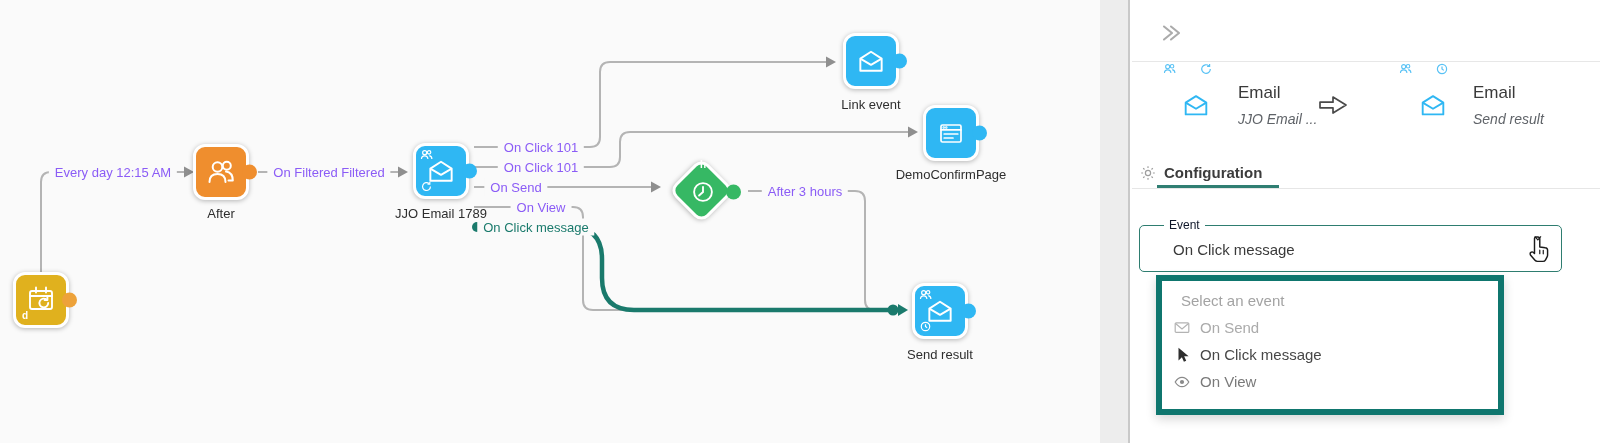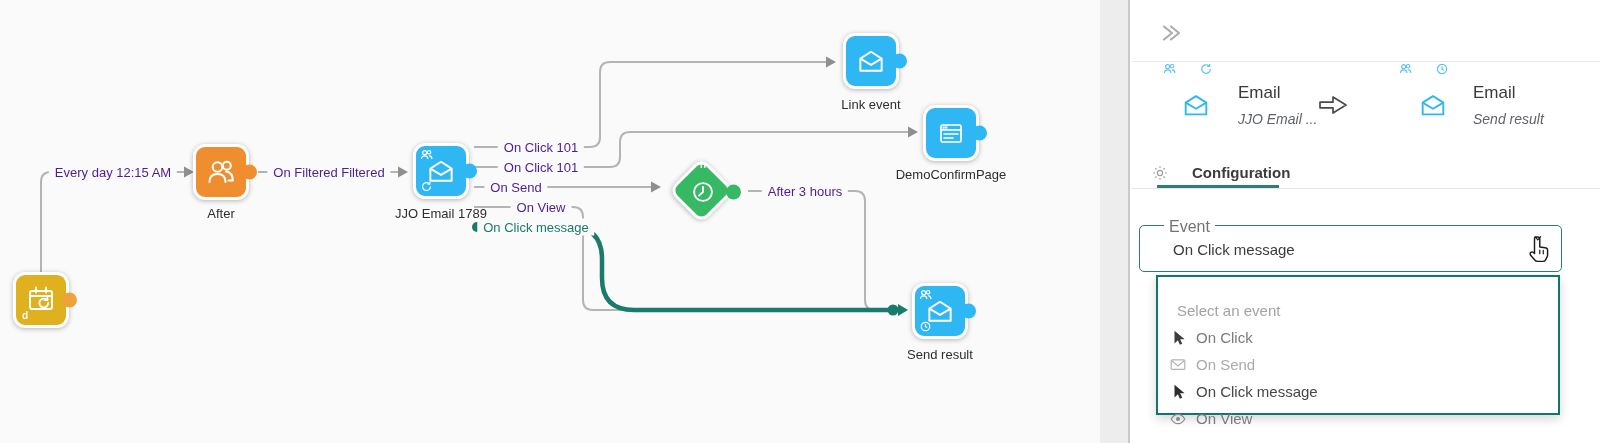--- a/index.html
+++ b/index.html
@@ -8,21 +8,21 @@
   }
   *{margin:0;padding:0;box-sizing:border-box}
   html,body{width:1600px;height:443px;overflow:hidden;background:#fff;
     font-family:"Liberation Sans", sans-serif;}
   .stage{position:relative;width:1600px;height:443px}
 
   
   .canvas{position:absolute;left:0;top:0;width:1100px;height:443px;background:var(--canvas-bg)}
   .edges{position:absolute;left:0;top:0}
   .edge-label{position:absolute;transform:translate(-50%,-50%);background:var(--canvas-bg);
-    padding:1px 6px;font-size:13px;color:#4c1d95;white-space:nowrap}
+    padding:1px 6px;font-size:13px;color:#8b5cf6;white-space:nowrap}
   .edge-label.hl{color:var(--teal)}
   .node{position:absolute;width:50px;height:50px;border:3px solid #fff;border-radius:12px;
     box-sizing:content-box;box-shadow:0 1px 5px rgba(0,0,0,.28)}
   .node .main-ic{position:absolute;left:50%;top:50%;transform:translate(-50%,-50%)}
   .mini{position:absolute;color:#fff}
   .badge{position:absolute;color:#fff;font-size:10px;font-weight:bold;line-height:10px}
   .port{position:absolute;width:15px;height:15px;border-radius:50%;right:-11px;top:50%;transform:translateY(-50%)}
   .nlabel{position:absolute;width:170px;transform:translateX(-50%);text-align:center;
     font-size:13px;color:#2e2e2e;white-space:nowrap}
   .delay-wrap{position:absolute;left:668px;top:157px;width:70px;height:70px}
@@ -36,34 +36,34 @@
   .gutter{position:absolute;left:1100px;top:0;width:30px;height:443px;background:#ededed;
     border-right:2px solid #c9c9c9}
 
   
   .panel{position:absolute;left:1132px;top:0;width:468px;height:443px;background:#fff}
   .panel-top{position:absolute;left:0;top:0;width:468px;height:62px;border-bottom:1px solid #e7e7e7}
   .collapse{position:absolute;left:28px;top:22px;cursor:pointer}
   .card-ic-row{position:absolute;display:flex;gap:24px;color:#59c2f5}
   .card-title{position:absolute;font-size:17px;color:#3a3a3a}
   .card-sub{position:absolute;font-size:14px;font-style:italic;color:#5f6368}
-  .config-row{position:absolute;left:20px;top:164px;display:flex;align-items:center;gap:24px}
+  .config-row{position:absolute;left:8px;top:164px;display:flex;align-items:center;gap:8px}
   .config-title{font-size:15px;font-weight:bold;color:#3c3c3c}
   .config-underline{position:absolute;left:25px;top:185px;width:122px;height:4px;background:#2f7e72}
   .config-divider{position:absolute;left:0;top:188px;width:468px;height:1px;background:#e6e6e6}
 
   .event-field{position:absolute;left:7px;top:225px;width:423px;height:47px;
     border:1.5px solid #2e7d70;border-radius:5px;background:#fff;cursor:pointer}
   .event-legend{position:absolute;left:24px;top:-8px;background:#fff;padding:0 5px;
-    font-size:16px;color:#737373}
+    font-size:12px;color:#0f172a}
   .event-value{position:absolute;left:33px;top:50%;transform:translateY(-50%);
     font-size:15px;color:#3a3a3a}
 
-  .dropdown{position:absolute;left:24px;top:275px;width:404px;height:140px;background:#fff;
-    border:2px solid #0f766e;box-shadow:0 4px 10px rgba(0,0,0,.16);padding-top:20px;z-index:5}
+  .dropdown{position:absolute;left:24px;top:275px;width:348px;height:140px;background:#fff;
+    border:6px solid #0f766e;box-shadow:0 4px 10px rgba(0,0,0,.16);padding-top:6px;z-index:5}
   .dd-row{height:27px;display:flex;align-items:center;font-size:15px;cursor:pointer}
   .dd-row .dd-ic{width:16px;margin-left:12px;display:flex;justify-content:center}
   .dd-row .dd-label{margin-left:10px}
   .dd-placeholder{padding-left:19px;color:#a3a3a3}
   .dd-onclick .dd-label{color:#7a7a7a}
   .dd-onsend .dd-label{color:#ababab}
   .dd-onclickmsg .dd-label{color:#474747}
   .dd-onview .dd-label{color:#7a7a7a}
 
   .hand-cursor{position:absolute;left:395px;top:235px;z-index:9}
@@ -271,28 +271,20 @@
     <div class="config-underline"></div>
     <div class="config-divider"></div>
 
     <div class="event-field">
       <span class="event-legend">Event</span>
       <span class="event-value">On Click message</span>
     </div>
 
     <div class="dropdown">
       <div class="dd-row dd-placeholder">Select an event</div>
-      <div class="dd-row dd-onclick">
-        <span class="dd-ic">
-            <svg width="13" height="16" viewBox="0 0 13 16">
-          <path d="M2.5,0.8 V13.4 L5.9,10.2 L7.9,14.8 L10.2,13.8 L8.2,9.3 H12.6 Z" fill="#3c3c3c"></path>
-            </svg>
-          </span>
-        <span class="dd-label">On Click</span>
-      </div>
       <div class="dd-row dd-onsend">
         <span class="dd-ic">
             <svg width="16" height="13" viewBox="0 0 16 13" fill="none" stroke="#b3b3b3" stroke-width="1.2">
           <rect x="1.2" y="1.8" width="13.6" height="9.6" rx="1"></rect>
               <path d="M1.5,2.5 L8,8 L14.5,2.5"></path>
             </svg>
           </span>
         <span class="dd-label">On Send</span>
       </div>
       <div class="dd-row dd-onclickmsg">

